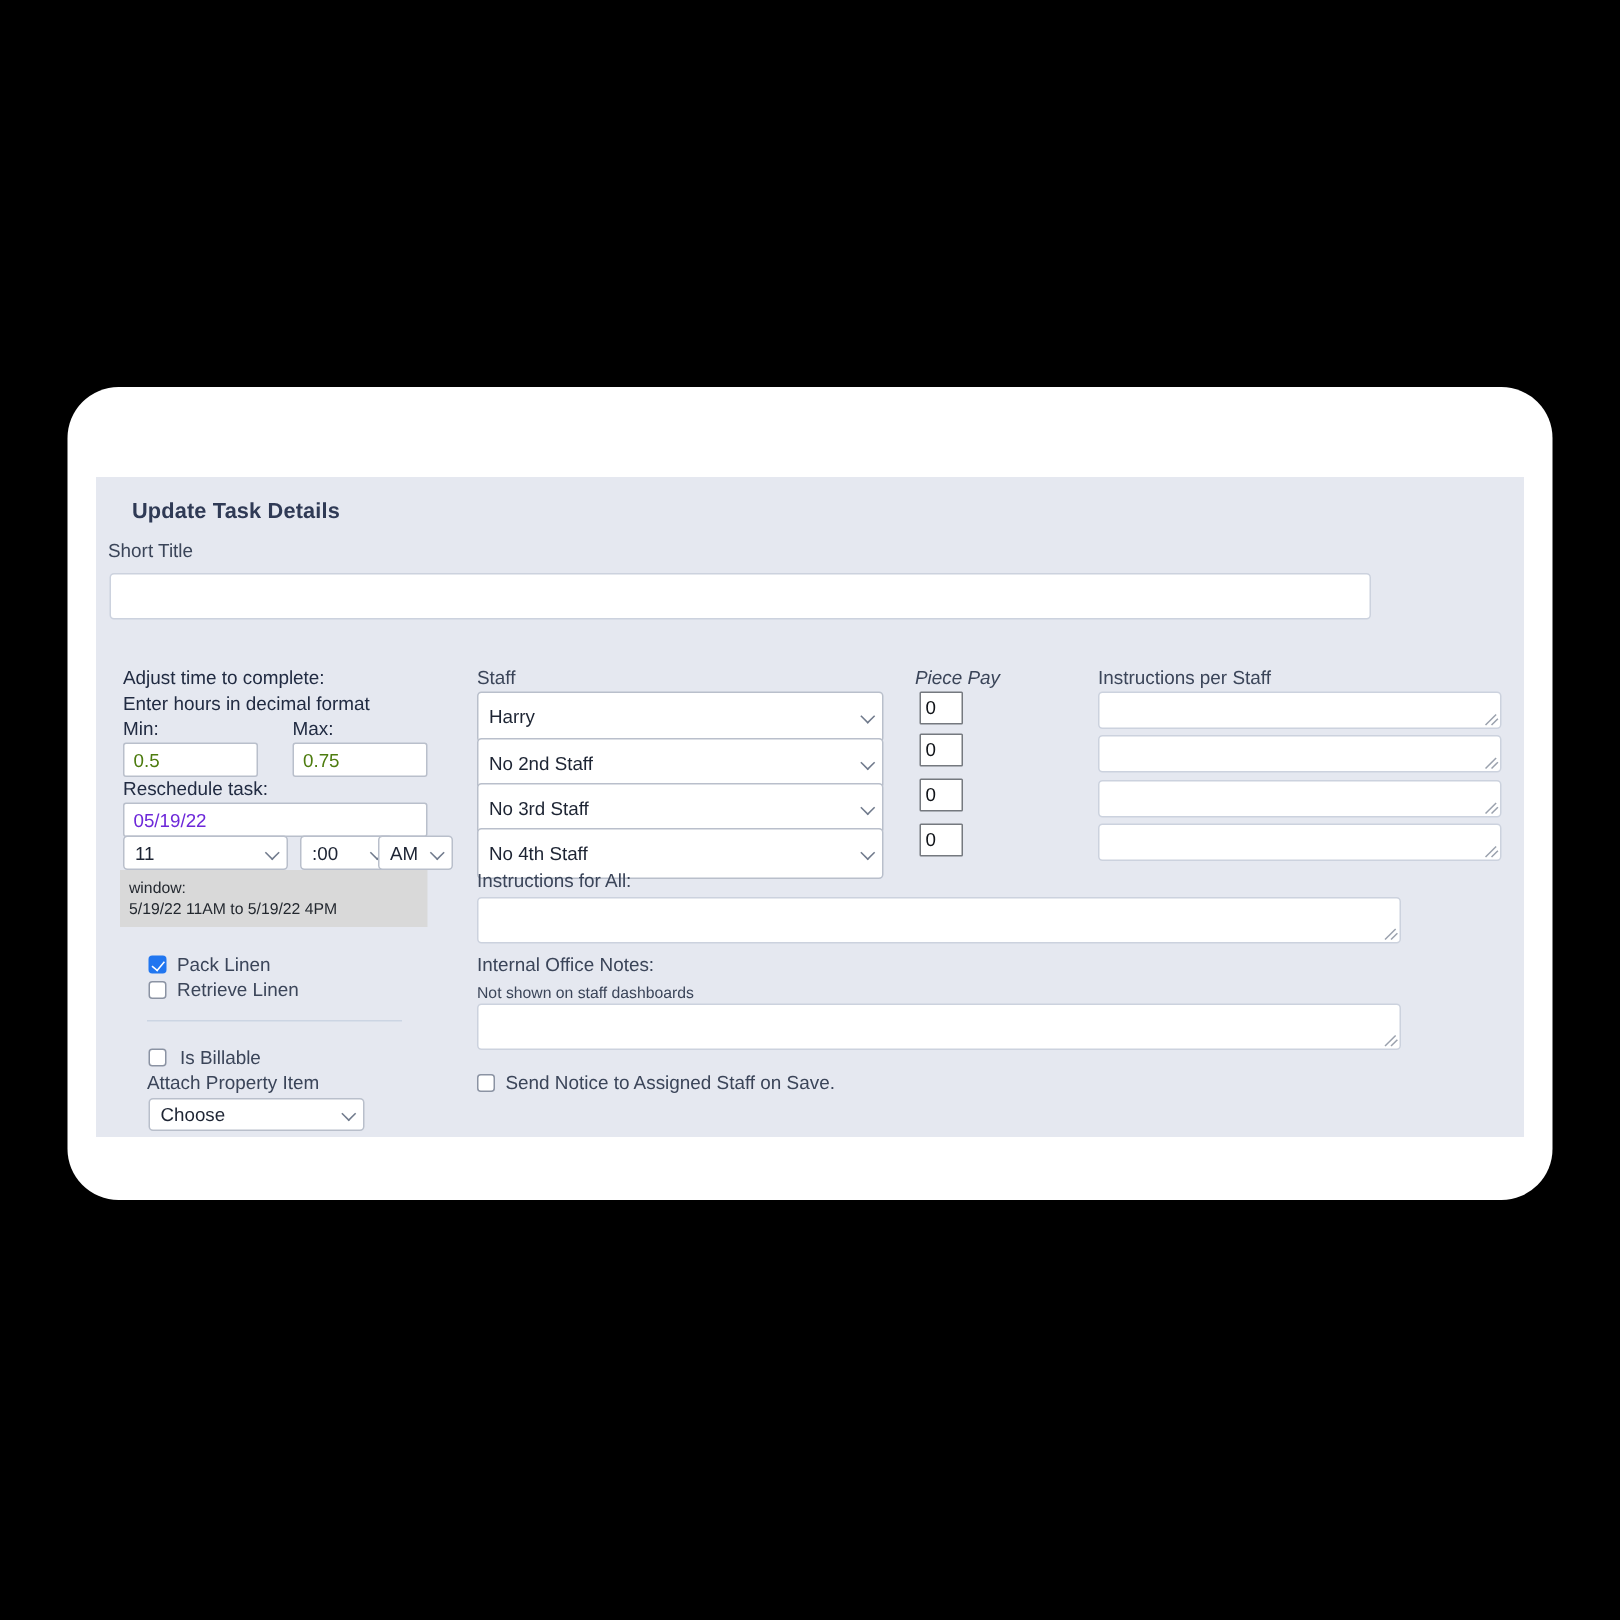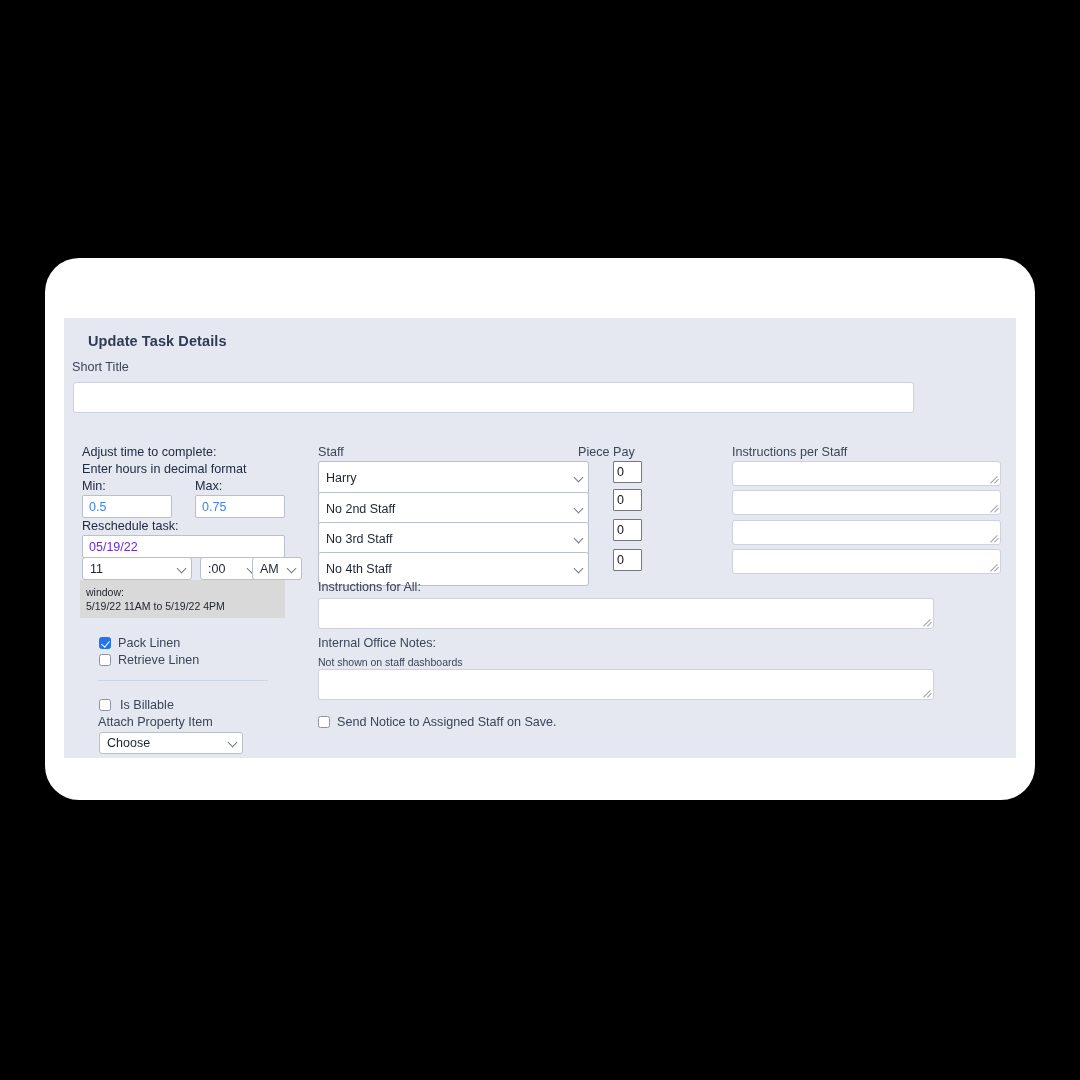--- a/index.html
+++ b/index.html
@@ -80,21 +80,21 @@
   #lbl-max { position: absolute; left: 195px; top: 479px; }
 
   .small-input {
     position: absolute;
     height: 23px;
     background: #ffffff;
     border: 1px solid #b9bfcb;
     border-radius: 2px;
     font-family: "Liberation Sans", sans-serif;
     font-size: 12.5px;
-    color: #3b82f6;
+    color: #4d7c0f;
     padding: 0 6px;
     outline: none;
   }
   #input-min { left: 82px; top: 495px; width: 90px; }
   #input-max { left: 195px; top: 495px; width: 90px; }
 
   #lbl-reschedule { position: absolute; left: 82px; top: 519px; }
   #input-date {
     position: absolute;
     left: 82px; top: 535px;
@@ -218,21 +218,21 @@
   #ta-office {
     position: absolute;
     left: 318px; top: 669px;
     width: 616px; height: 31px;
   }
 
   #cb-send { left: 318px; top: 716px; }
   #cb-send-text { left: 337px; top: 715px; font-size: 12.6px; }
 
   
-  #lbl-piece { position: absolute; left: 578px; top: 445px; }
+  #lbl-piece { position: absolute; left: 610px; top: 445px; font-style: italic; }
   .pay-input {
     position: absolute;
     left: 613px;
     width: 29px; height: 22px;
     background: #ffffff;
     border: 1px solid #75797f;
     border-radius: 1px;
     font-family: "Liberation Sans", sans-serif;
     font-size: 12.5px;
     color: #101318;

